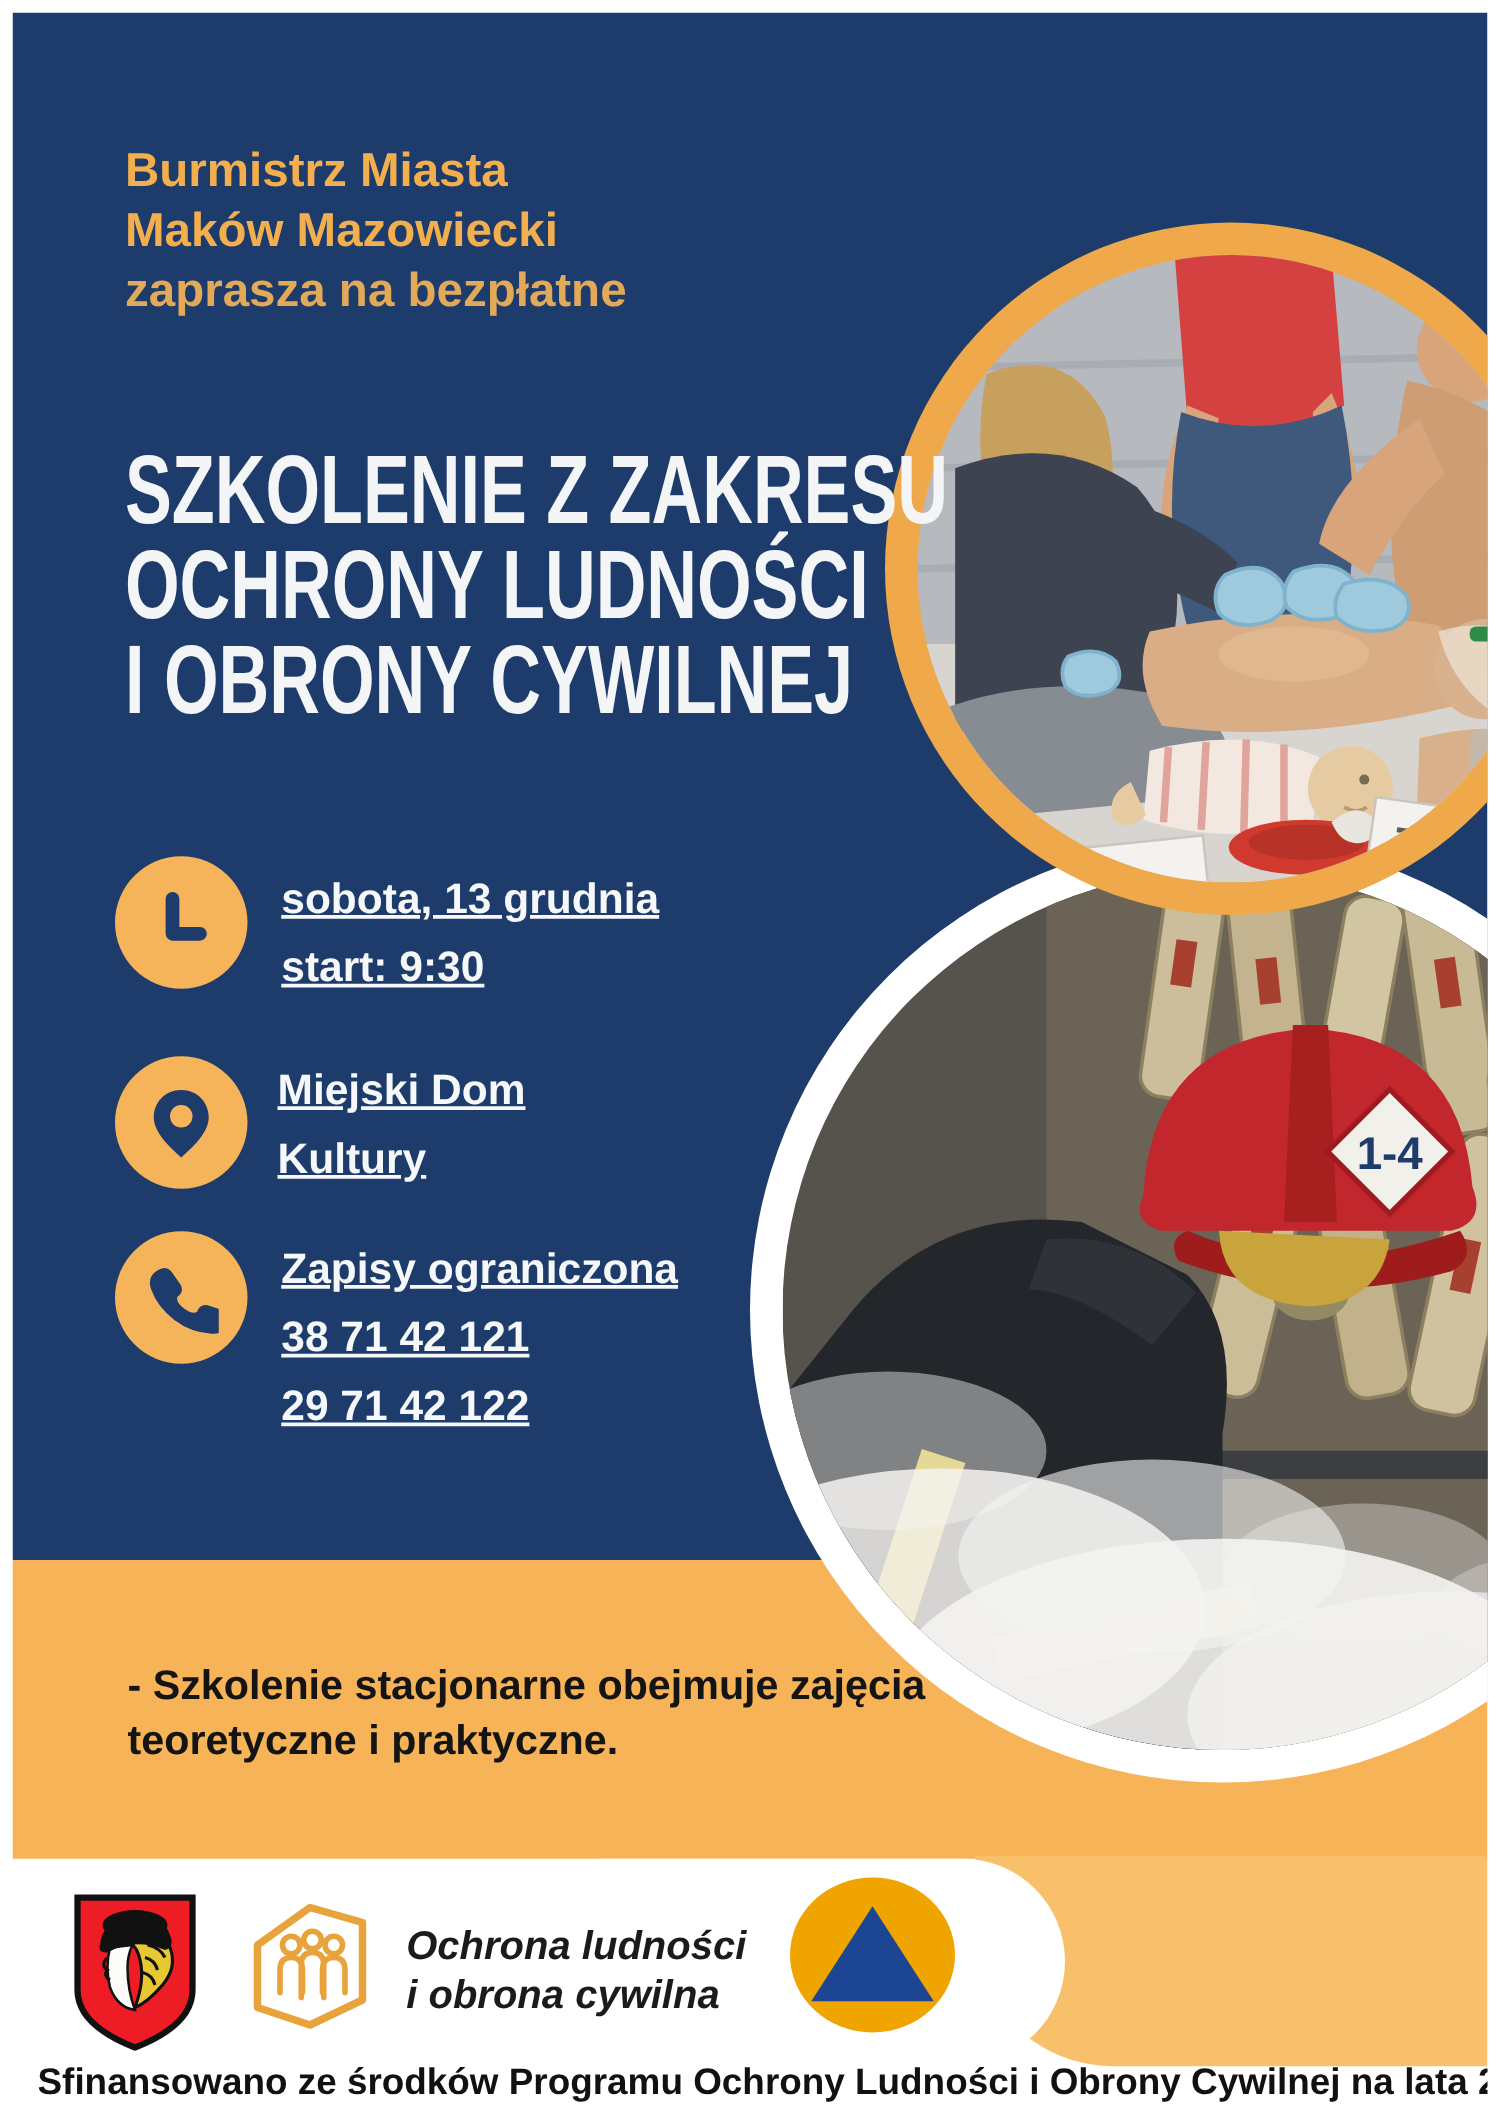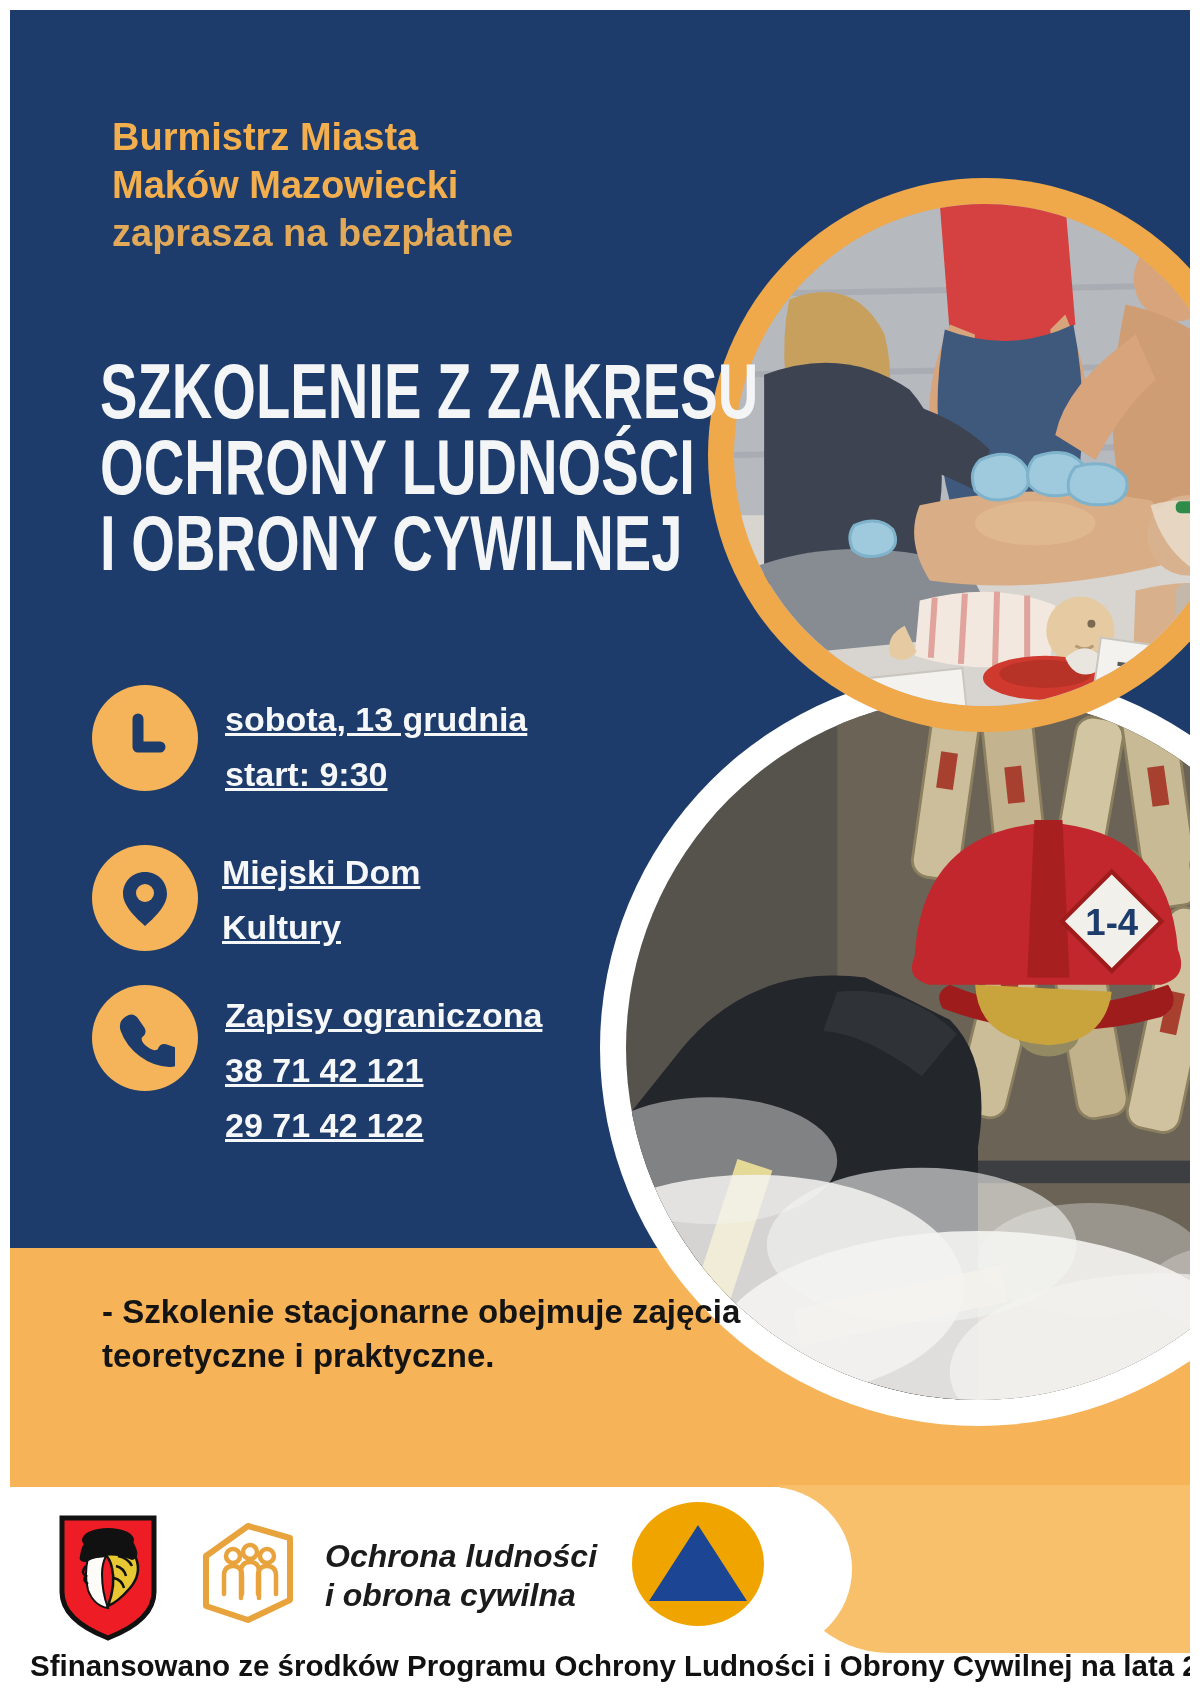--- a/index.html
+++ b/index.html
@@ -14,34 +14,34 @@
 
   
   .circle{border-radius:50%;overflow:hidden;}
   .fire-outer{left:590px;top:660px;width:756px;height:756px;background:#ffffff;}
   .fire-photo{left:26px;top:26px;width:704px;height:704px;}
   .cpr-outer{left:698px;top:168px;width:554px;height:554px;background:#efa84a;}
   .cpr-photo{left:26px;top:26px;width:502px;height:502px;}
   .circle svg{display:block;width:100%;height:100%;}
 
   
-  .intro{left:90px;top:103px;line-height:48px;font-size:38px;font-weight:700;margin-left:12px;}
+  .intro{left:90px;top:103px;line-height:48px;font-size:38px;font-weight:700;}
   .intro .l12{color:#f3ae4e;}
   .intro .l3{color:#e2aa58;}
 
   
   .title{left:90px;top:343px;}
   .title div{color:#f4f5f7;font-size:78px;font-weight:700;line-height:76px;transform:scaleX(.72);transform-origin:left center;letter-spacing:0px;white-space:nowrap;}
 
   
   .icon-circle{width:106px;height:106px;border-radius:50%;background:#f5b45a;display:flex;align-items:center;justify-content:center;}
   .row-text{color:#f6f7f9;font-size:34px;font-weight:700;line-height:55px;white-space:nowrap;text-decoration:underline;}
 
   
-  .notes{left:92px;top:1280px;width:650px;color:#141414;font-size:33px;font-weight:700;line-height:44px;}
+  .notes{left:92px;top:1316px;width:650px;color:#141414;font-size:33px;font-weight:700;line-height:44px;}
   .notes p{margin:0;}
 
   
   .logo-text{left:315px;top:1527px;color:#1b1b1b;font-size:32px;font-weight:800;line-height:39px;font-style:italic;}
   .footer{left:20px;top:1639px;width:1160px;color:#111111;font-size:29.5px;font-weight:700;white-space:nowrap;}
 </style>
 </head>
 <body>
 
 <div class="poster">

